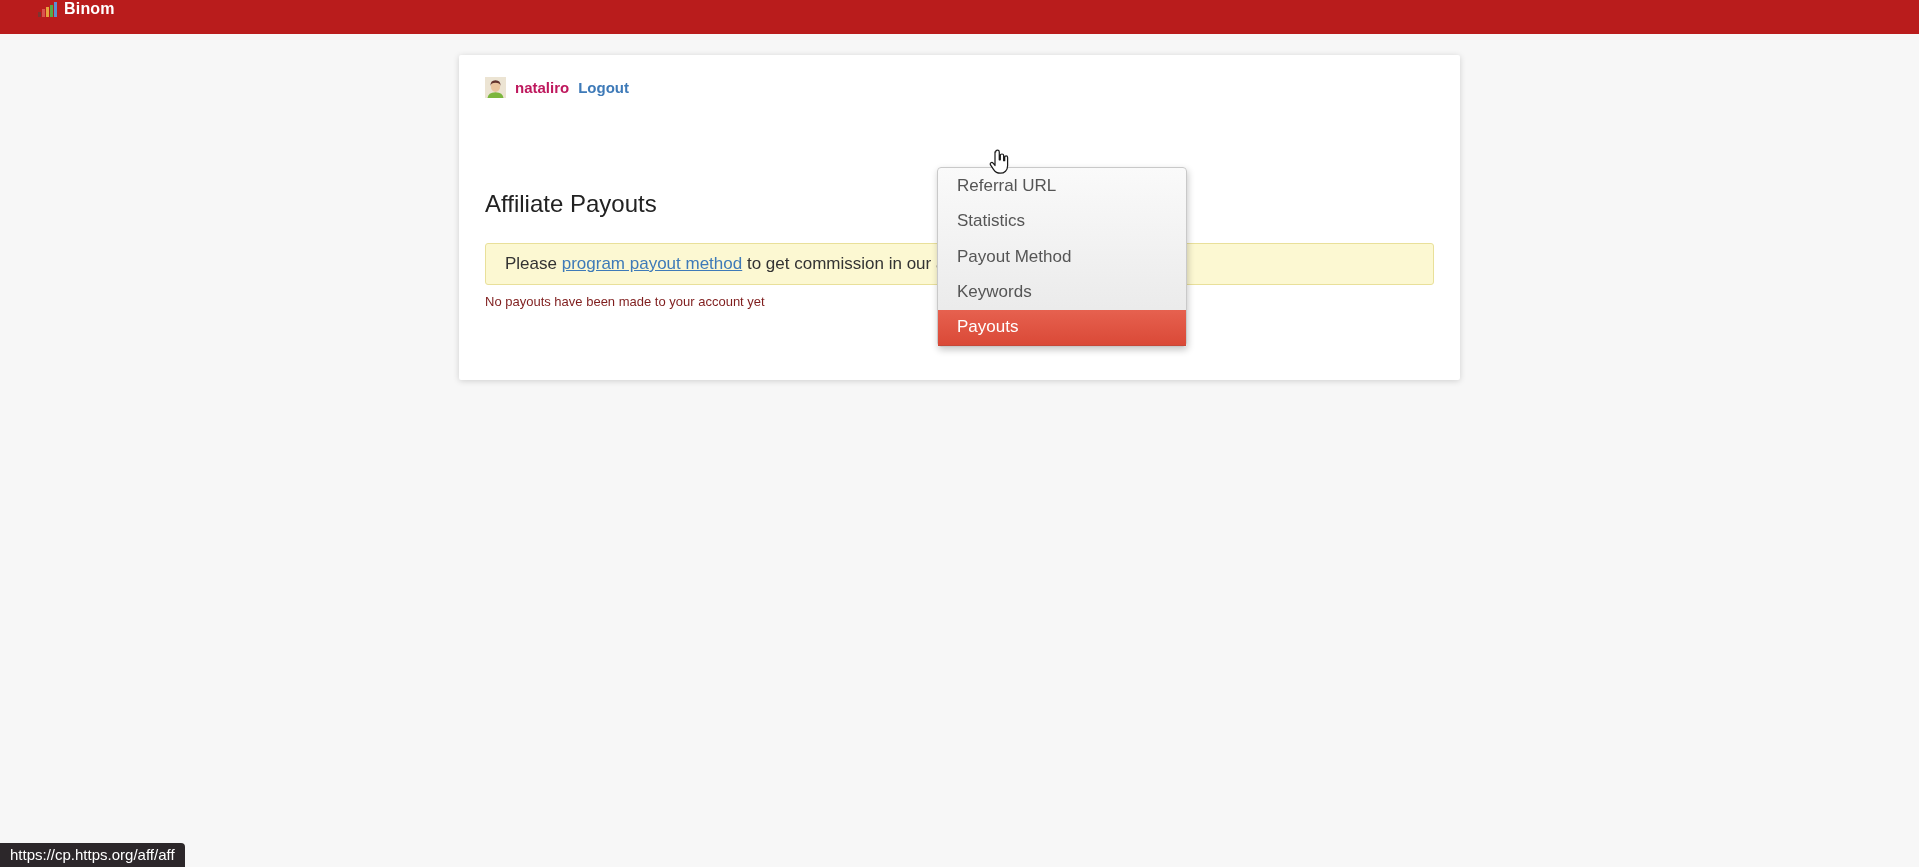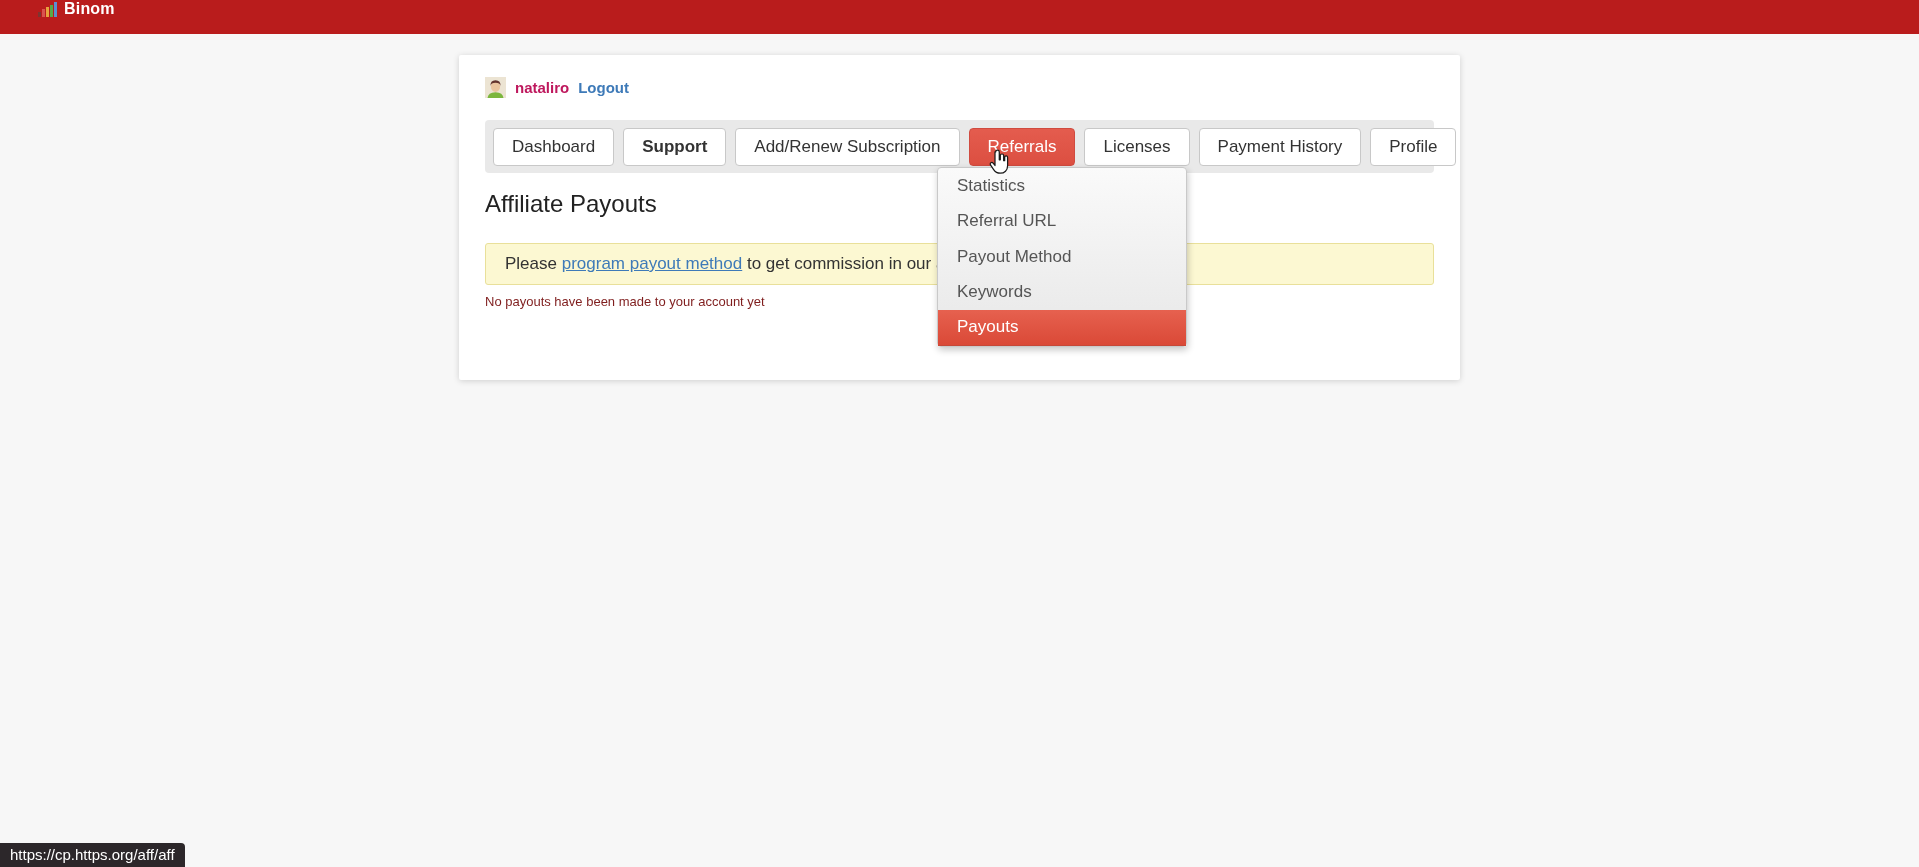--- a/index.html
+++ b/index.html
@@ -115,44 +115,35 @@
     <svg class="avatar" viewBox="0 0 21 21">
       <rect width="21" height="21" fill="#ece4d3"></rect>
       <ellipse cx="10.5" cy="9.5" rx="4.6" ry="5.4" fill="#eac49e"></ellipse>
       <path d="M5.5 9 Q5 3.5 10.5 3.2 Q16 3.5 15.5 9 Q15 5.8 10.5 5.8 Q6 5.8 5.5 9 Z" fill="#63322c"></path>
       <path d="M2.5 21 Q3 15.5 10.5 15.2 Q18 15.5 18.5 21 Z" fill="#7cb63e"></path>
     </svg>
     <span class="username">nataliro</span>
     <a class="logout">Logout</a>
   </div>
 
-  <div class="navbar">
-    <button class="nav-btn">Dashboard</button>
-    <button class="nav-btn bold">Support</button>
-    <button class="nav-btn">Add/Renew Subscription</button>
-    <button class="nav-btn active">Referrals</button>
-    <button class="nav-btn">Licenses</button>
-    <button class="nav-btn">Payment History</button>
-    <button class="nav-btn">Profile</button>
-  </div>
 
   <div class="page-title">Affiliate Payouts</div>
 
   <div class="notice">
     <span>Please</span>
     <a>program payout method</a>
     <span>to get commission in our affiliate program</span>
   </div>
 
   <div class="empty-msg">No payouts have been made to your account yet</div>
 </div>
 
 <div class="dropdown">
+  <div class="menu-item">Referral URL</div>
   <div class="menu-item">Statistics</div>
-  <div class="menu-item">Referral URL</div>
   <div class="menu-item">Payout Method</div>
   <div class="menu-item">Keywords</div>
   <div class="menu-item active">Payouts</div>
 </div>
 
 <div class="cursor">
   <svg width="27" height="30" viewBox="0 0 24 26">
     <path d="M8.6 3.2c0-.9.7-1.6 1.6-1.6s1.6.7 1.6 1.6v7h.9V6.4c0-.8.7-1.4 1.5-1.4s1.5.6 1.5 1.4V11h.9V8c0-.7.6-1.3 1.3-1.3s1.3.6 1.3 1.3v7.5c0 4-2.8 6.6-6.5 6.6-2.9 0-4.5-1.1-5.9-3.2l-2.8-4.2c-.4-.6-.3-1.5.4-1.9.6-.4 1.4-.3 1.9.3l1.7 2.1V3.2z" fill="#ffffff" stroke="#1a1a1a" stroke-width="1.1" stroke-linejoin="round"></path>
   </svg>
 </div>

